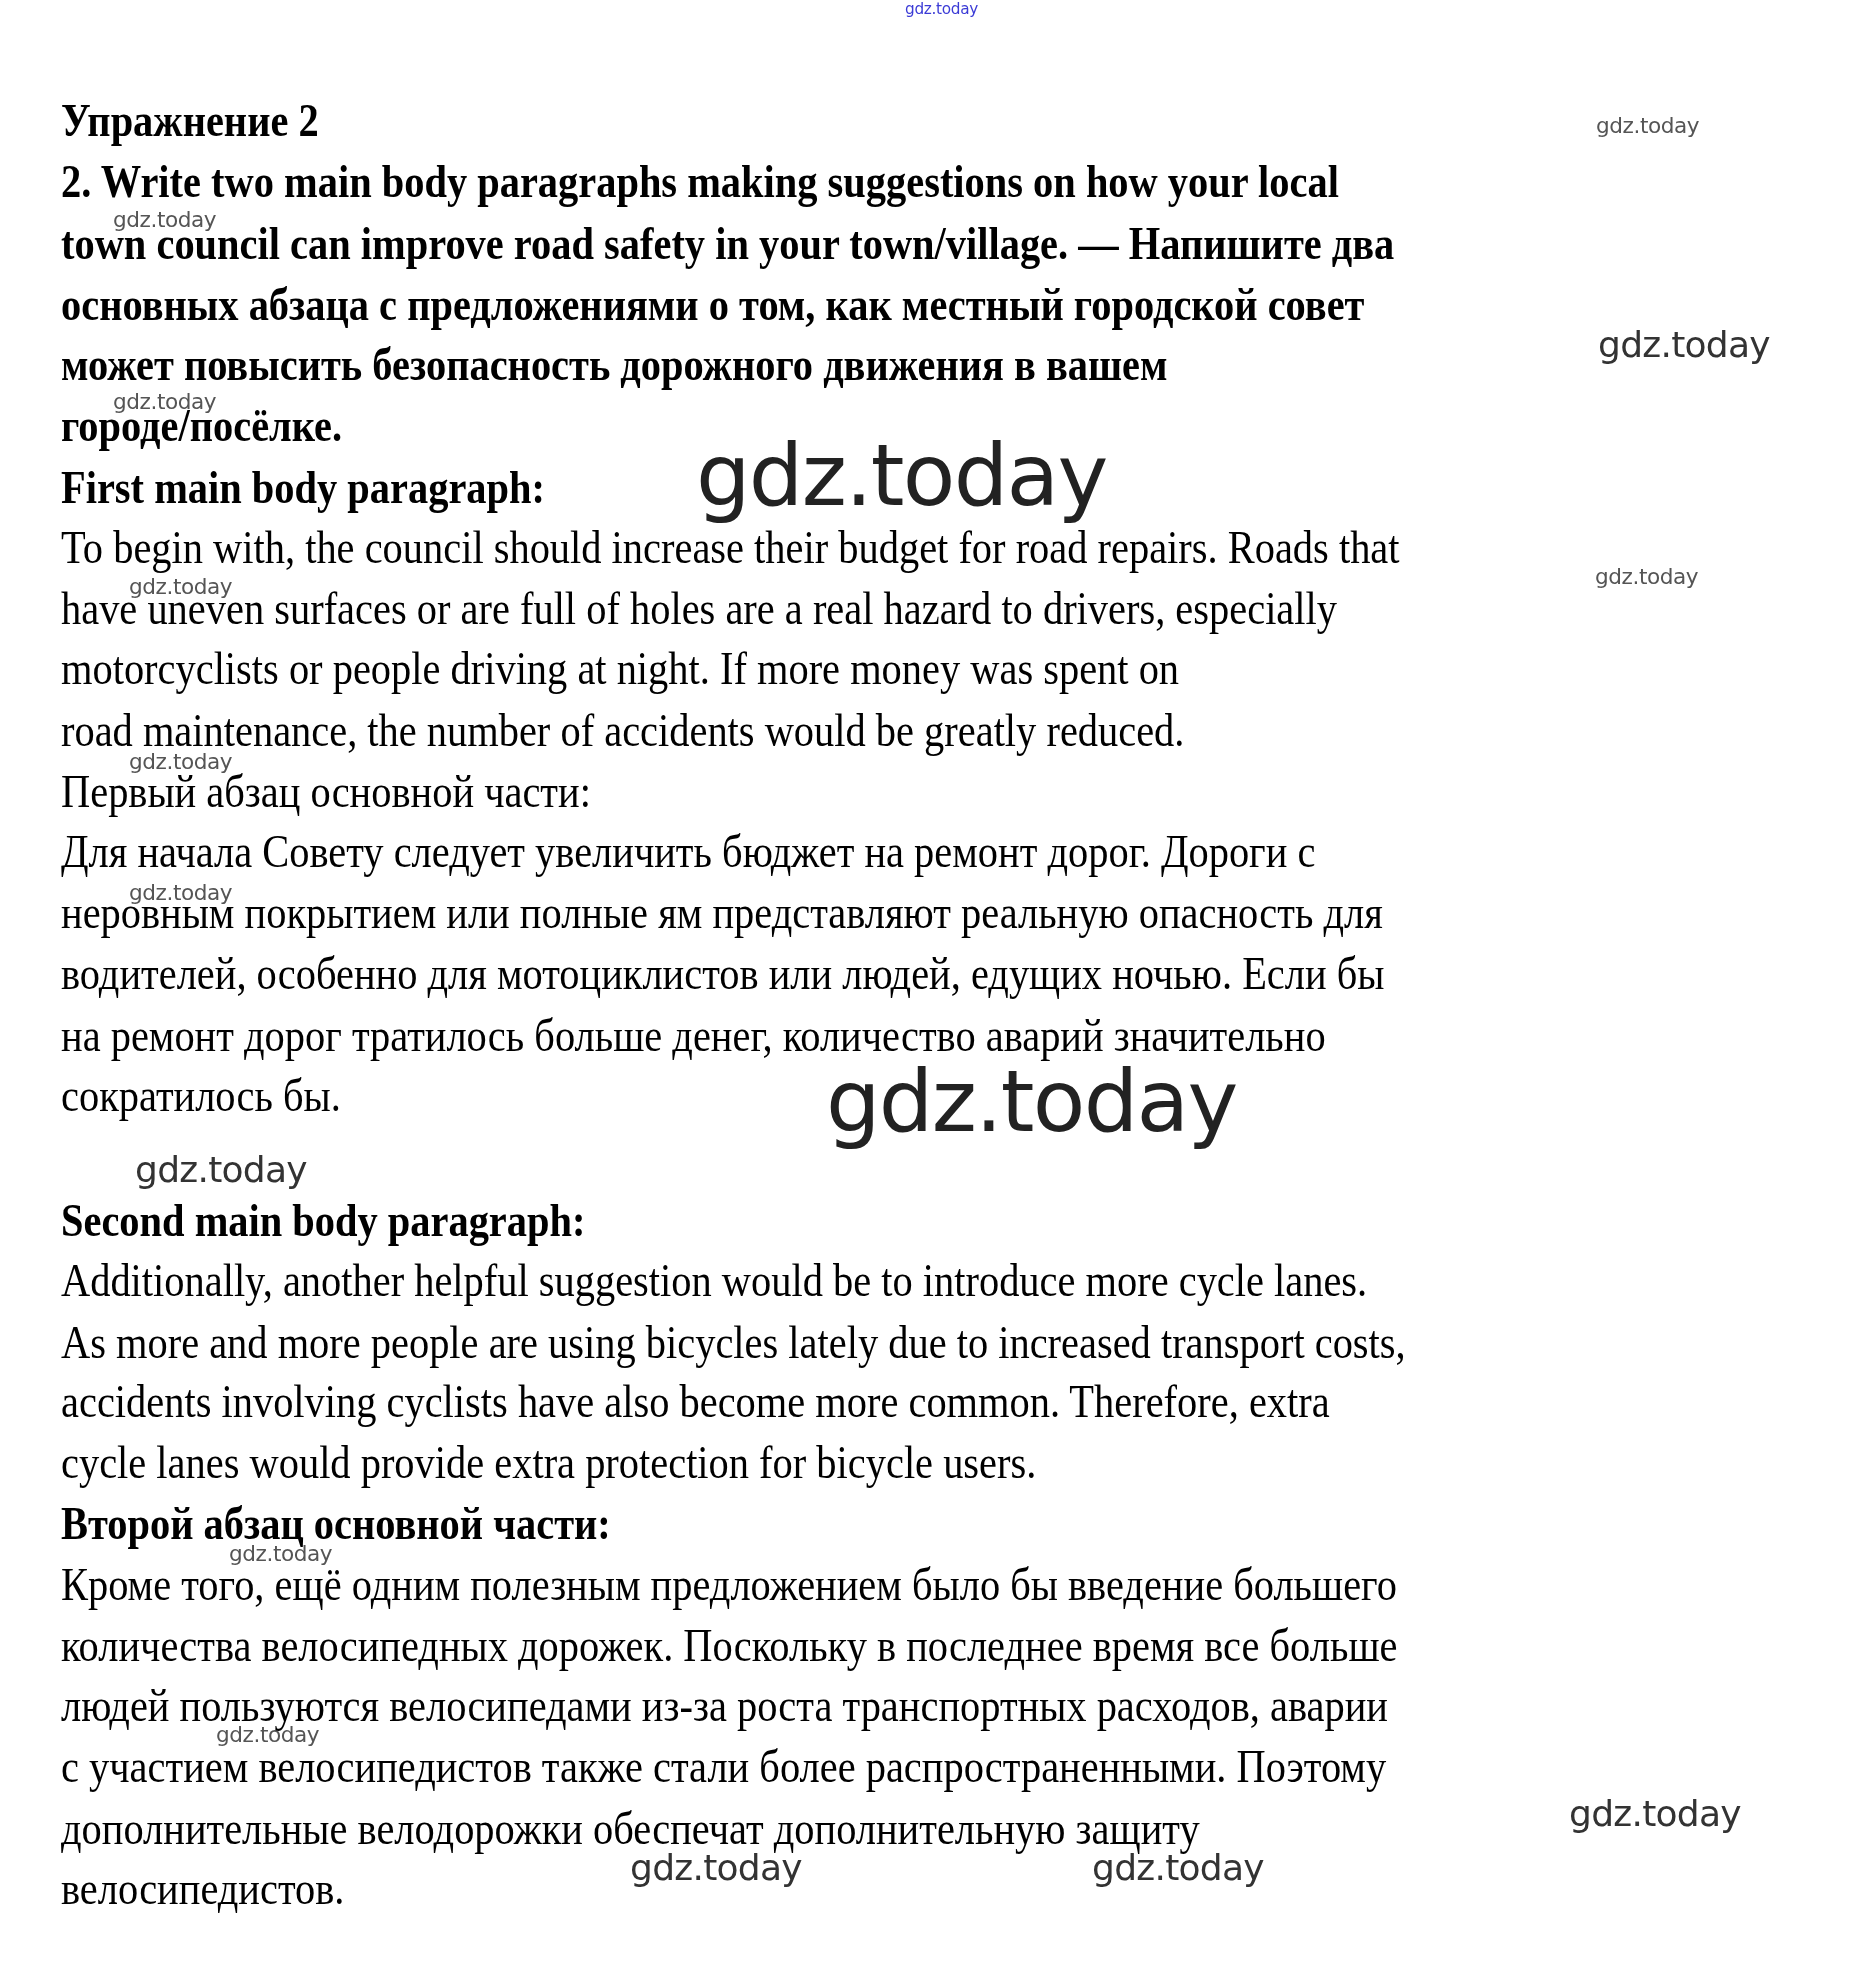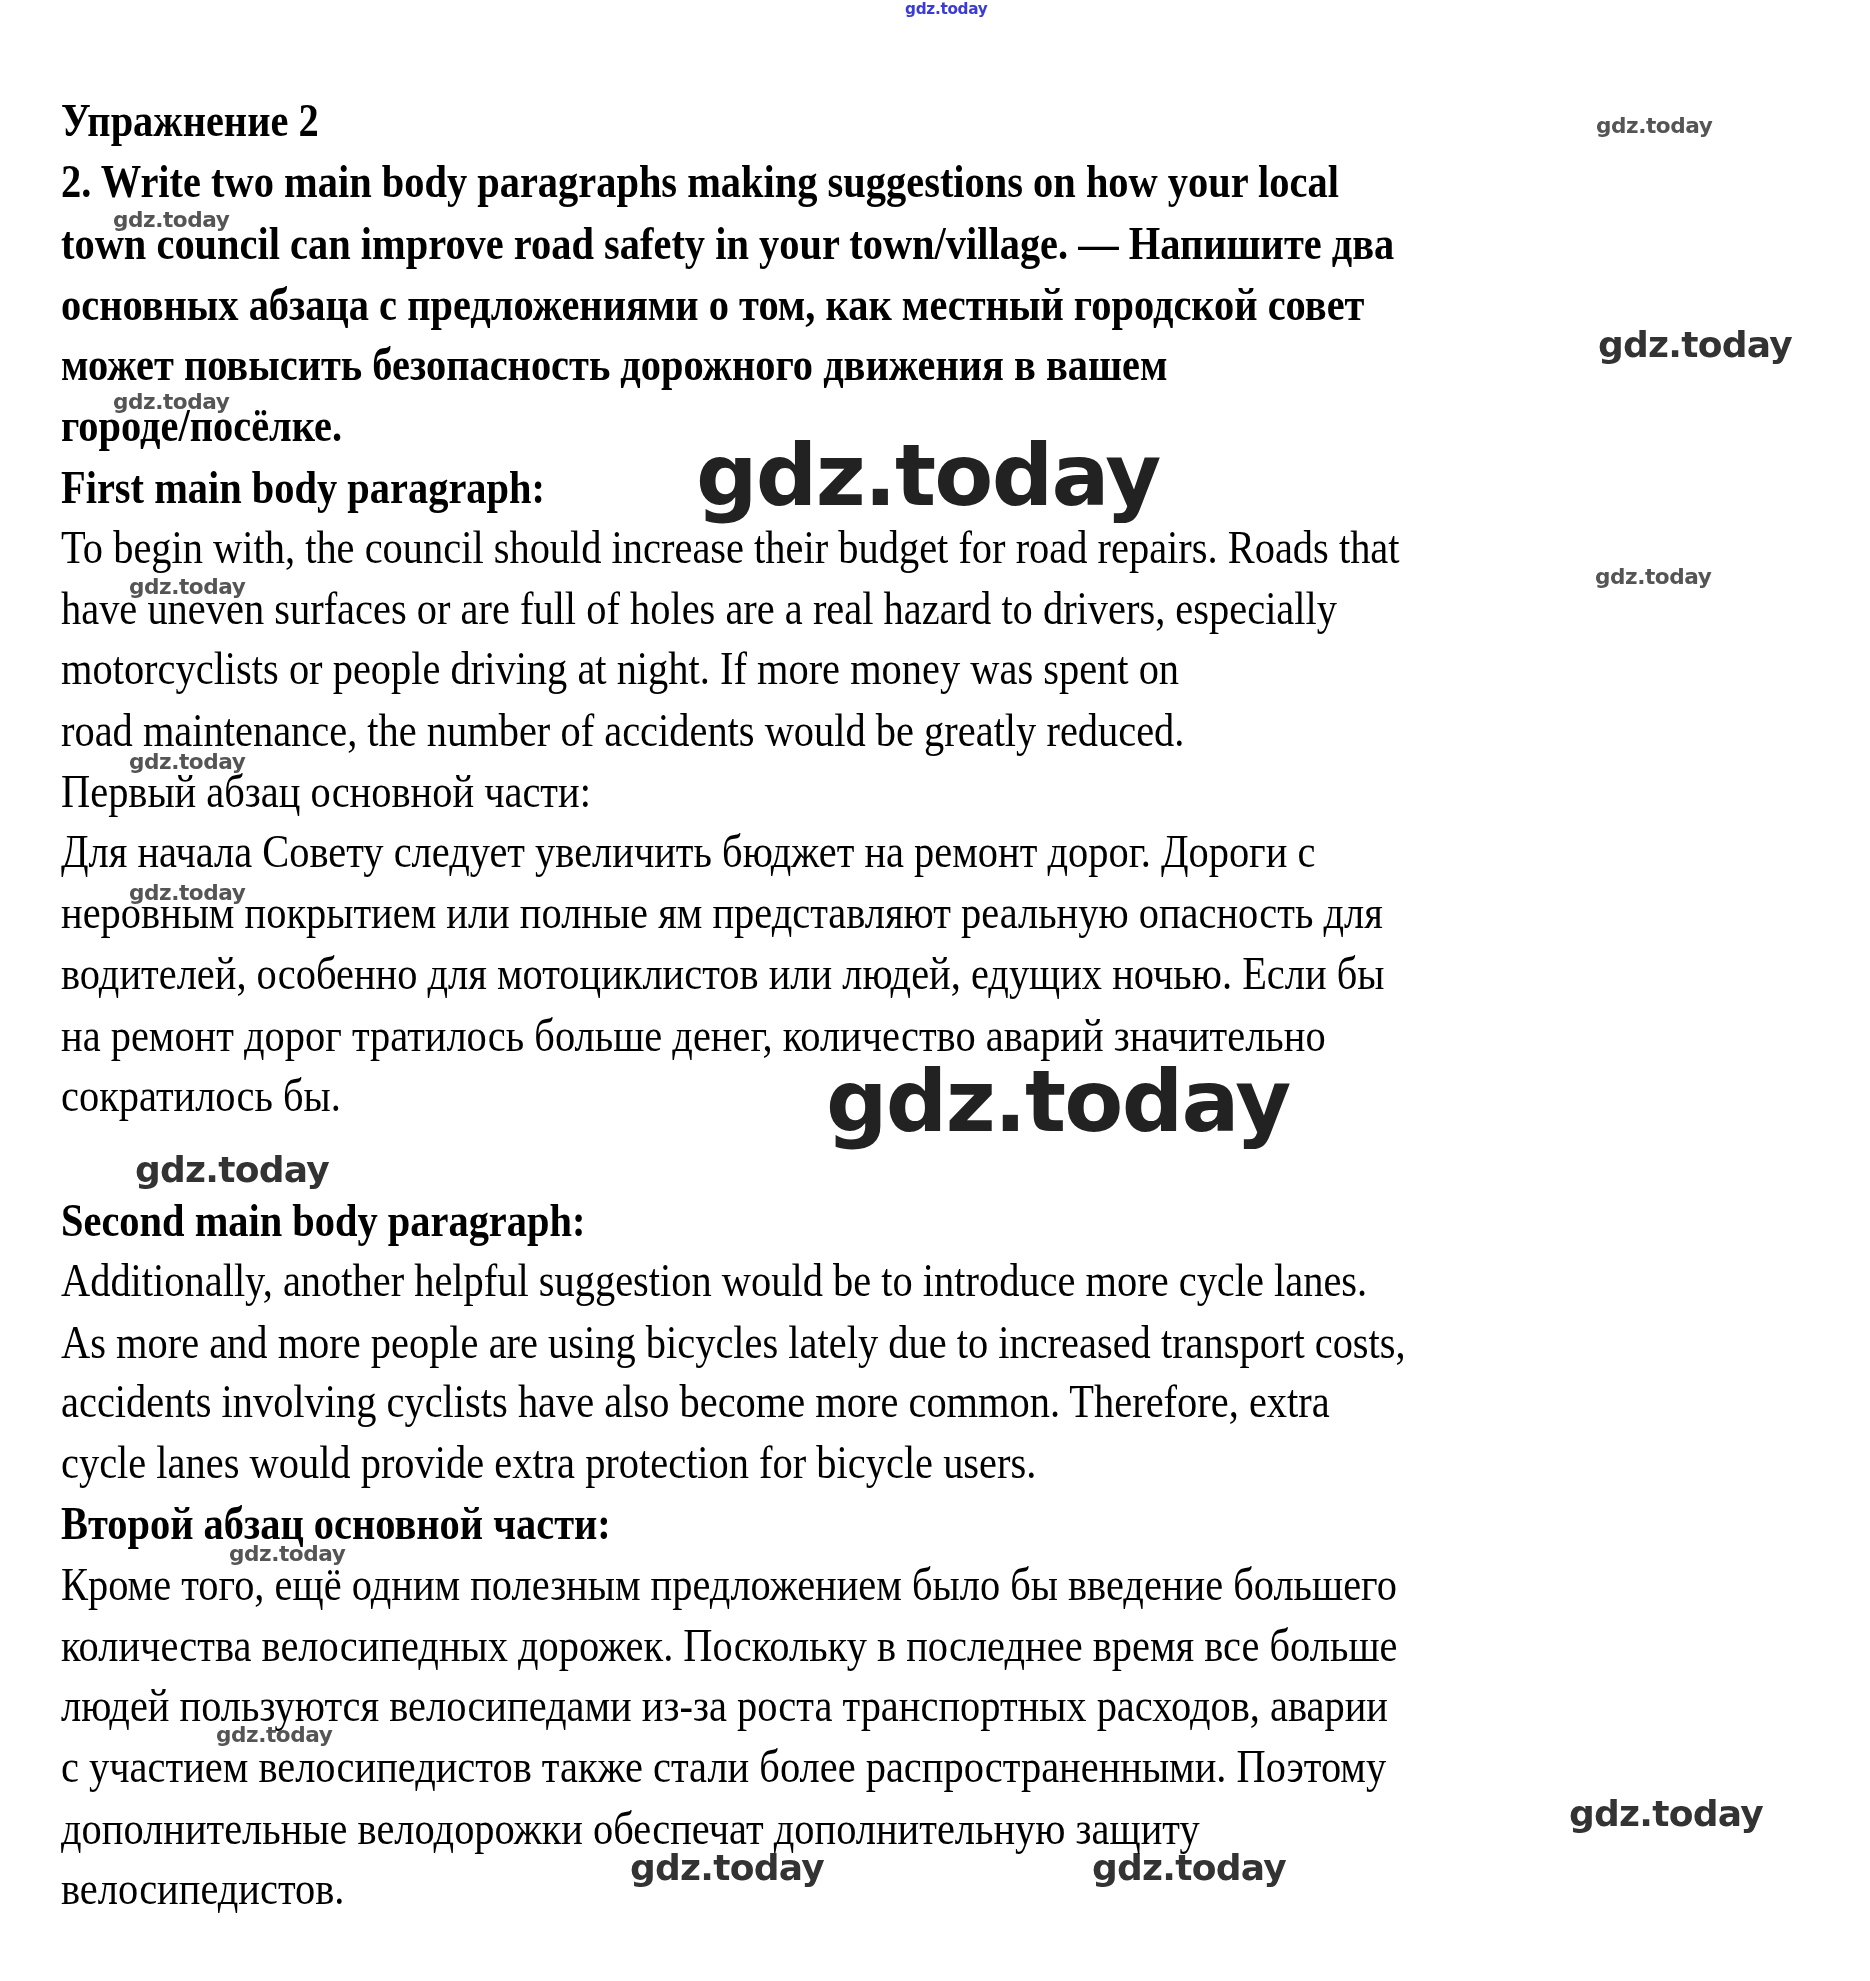--- a/index.html
+++ b/index.html
@@ -6,21 +6,21 @@
   body { width: 1870px; height: 1981px; position: relative; overflow: hidden; }
   .page { position: absolute; left: 0; top: 0; width: 1870px; height: 1981px; background: #fff; }
   .line {
     position: absolute; left: 61px; white-space: nowrap;
     font-family: "Liberation Serif", serif; color: #000;
     font-size: 47px; line-height: 1; transform-origin: left bottom;
   }
   .bold { font-weight: bold; }
   .wm {
     position: absolute; white-space: nowrap;
-    font-family: "DejaVu Sans", sans-serif; font-weight: 700;
+    font-family: "DejaVu Sans", sans-serif; font-weight: 400;
     color: #3a3a3a; line-height: 1; letter-spacing: -0.02em;
   }
   .wm-top { color: #3b3bd6; font-size: 15.3px; }
   .wm-s { font-size: 21.6px; color: #555; }
   .wm-m { font-size: 36px; color: #333; }
   .wm-l { font-size: 86px; color: #222; }
 </style>
 </head>
 <body>
 

